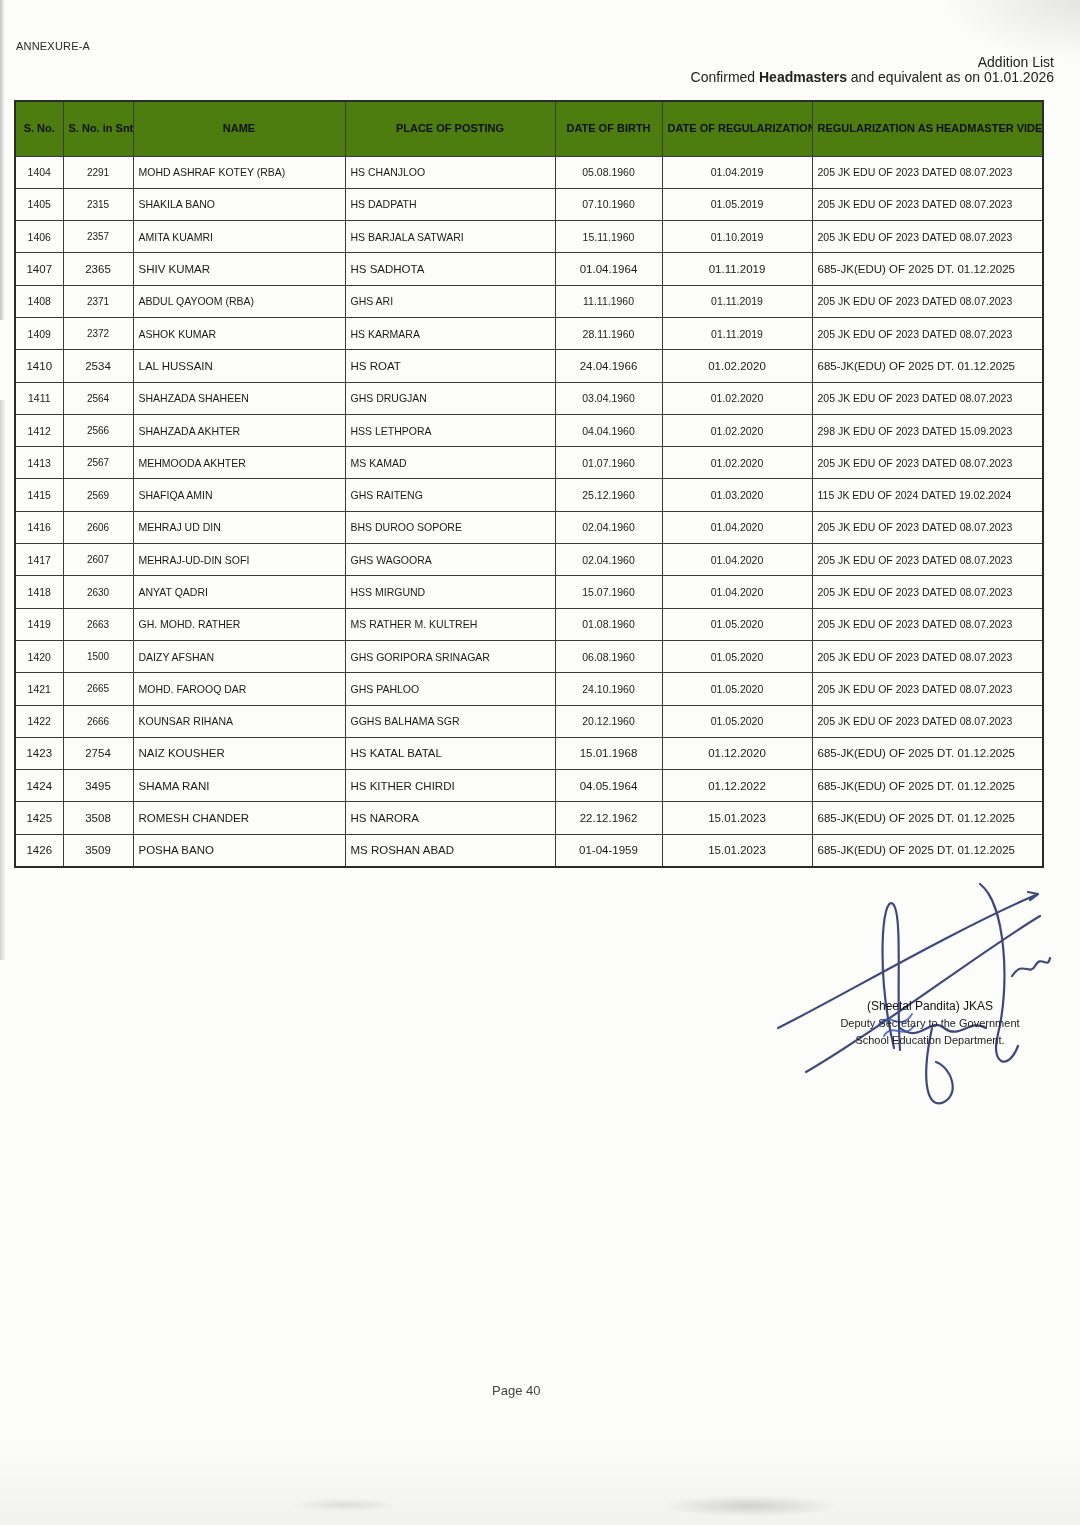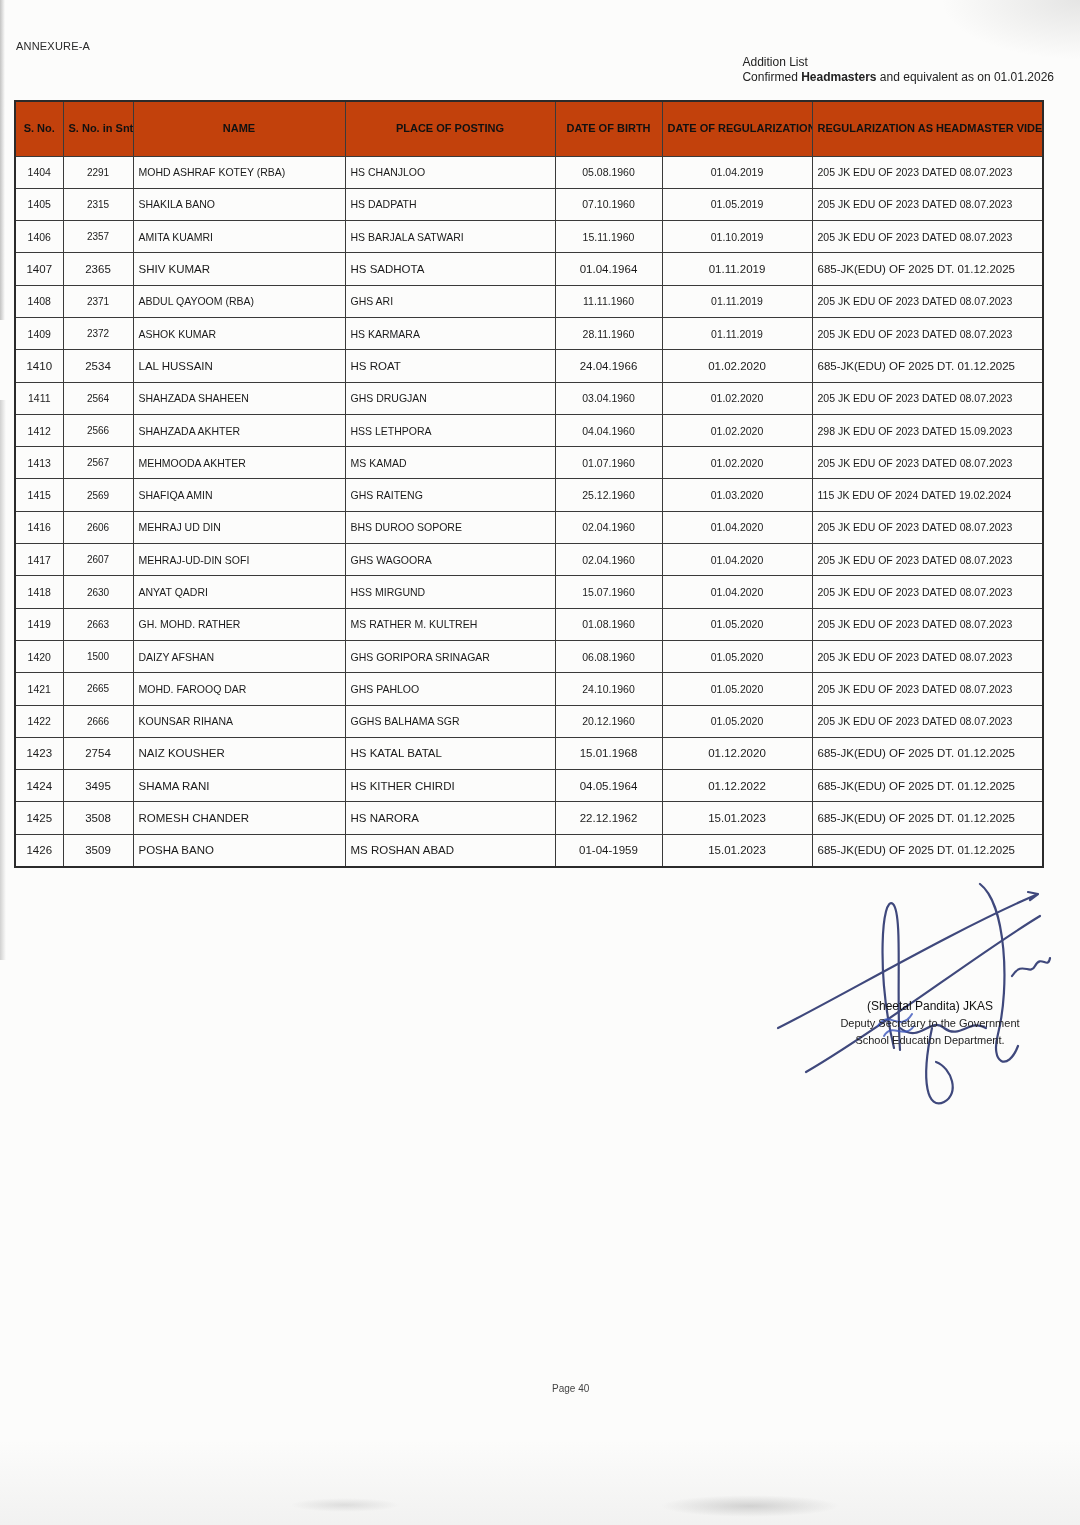--- a/index.html
+++ b/index.html
@@ -10,37 +10,37 @@
     font-family:"Liberation Sans", sans-serif;
     color:#1c1c1c;
     overflow:hidden;
   }
   .annexure {
     position:absolute; left:16px; top:40px;
     font-size:11px; letter-spacing:.2px; color:#2a2a2a;
   }
   .header-right {
     position:absolute; right:26px; top:55px;
-    text-align:left; font-size:12px; color:#222; line-height:15px;
+    text-align:right; font-size:14px; color:#222; line-height:15px;
   }
   .header-right b { font-weight:bold; }
 
   table.roster {
     position:absolute; left:14px; top:100px;
     width:1028px; border-collapse:collapse; table-layout:fixed;
     background:transparent;
   }
   table.roster th, table.roster td {
     border:1px solid #3a3a3a;
     padding:2px 5px;
     overflow:hidden; white-space:nowrap;
   }
   table.roster { border:2px solid #2b2b2b; }
   thead th {
-    background:#c2410c;
+    background:#4d7c0f;
     font-size:11px; font-weight:bold; color:#111;
     height:55px; white-space:normal; line-height:13px;
   }
   th.col-sno   { width:48px; }
   th.col-snty  { width:70px; }
   th.col-name  { width:212px; }
   th.col-post  { width:210px; }
   th.col-dob   { width:107px; }
   th.col-reg   { width:150px; }
   th.col-go    { width:231px; text-align:left; padding-left:6px; }
@@ -52,22 +52,22 @@
 
   .sig-block {
     position:absolute; left:800px; top:998px; width:260px;
     text-align:center; line-height:17px;
   }
   .sig-name  { font-size:12px; font-weight:normal; color:#111; }
   .sig-title { font-size:11px; color:#222; }
   .sig-svg { position:absolute; left:772px; top:876px; pointer-events:none; }
 
   .footer-page {
-    position:absolute; left:552px; top:1383px;
-    font-size:10px; color:#444;
+    position:absolute; left:492px; top:1383px;
+    font-size:13px; color:#444;
   }
 
   
   .artifact { position:absolute; pointer-events:none; }
   .edge-left-top    { left:0; top:0; width:5px; height:320px;
     background:linear-gradient(to right, rgba(90,90,90,.35), rgba(0,0,0,0)); }
   .edge-left-mid    { left:0; top:400px; width:6px; height:560px;
     background:linear-gradient(to right, rgba(110,110,110,.3), rgba(0,0,0,0)); }
   .corner-top-right { right:0; top:0; width:140px; height:60px;
     background:radial-gradient(ellipse at top right, rgba(160,160,160,.25), rgba(0,0,0,0) 70%); }

